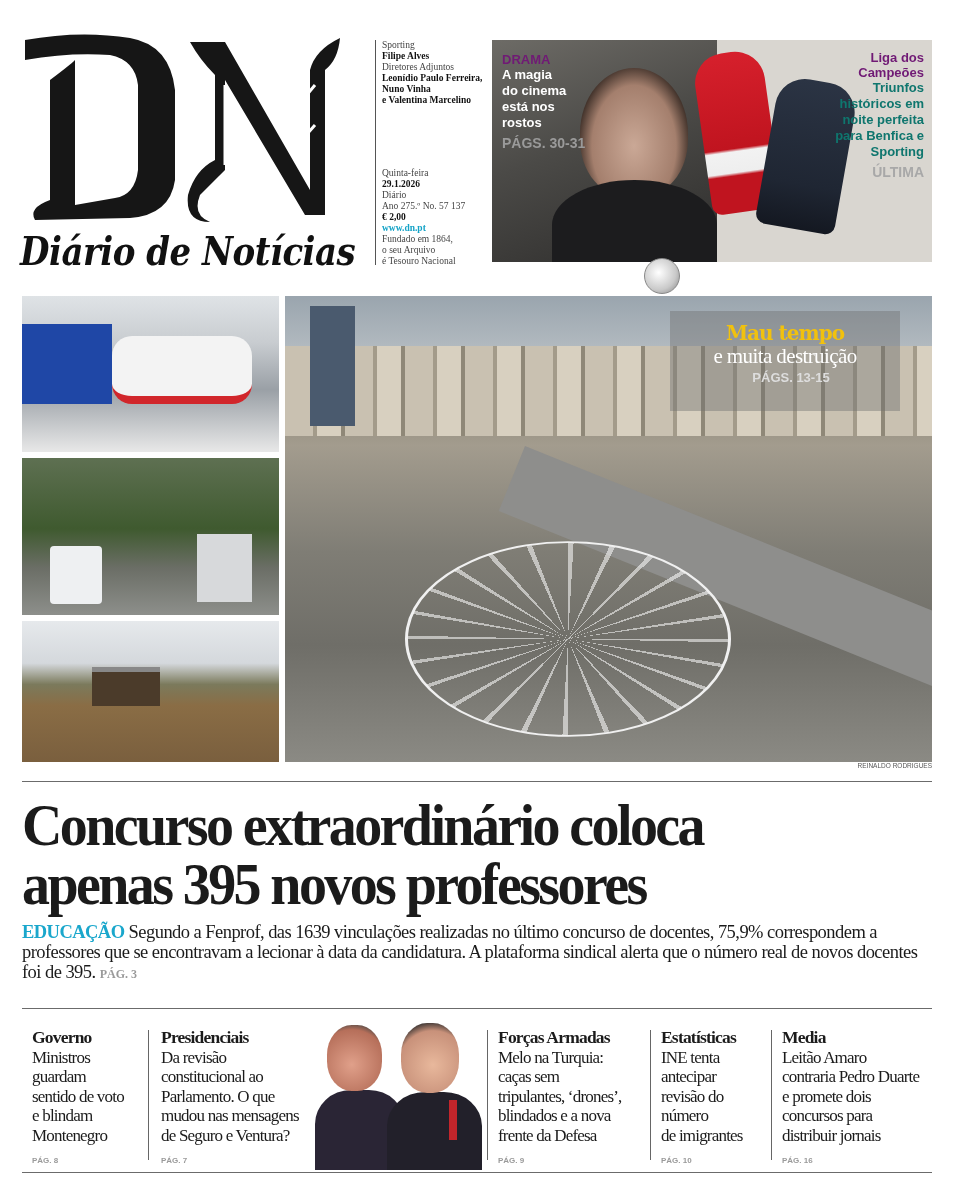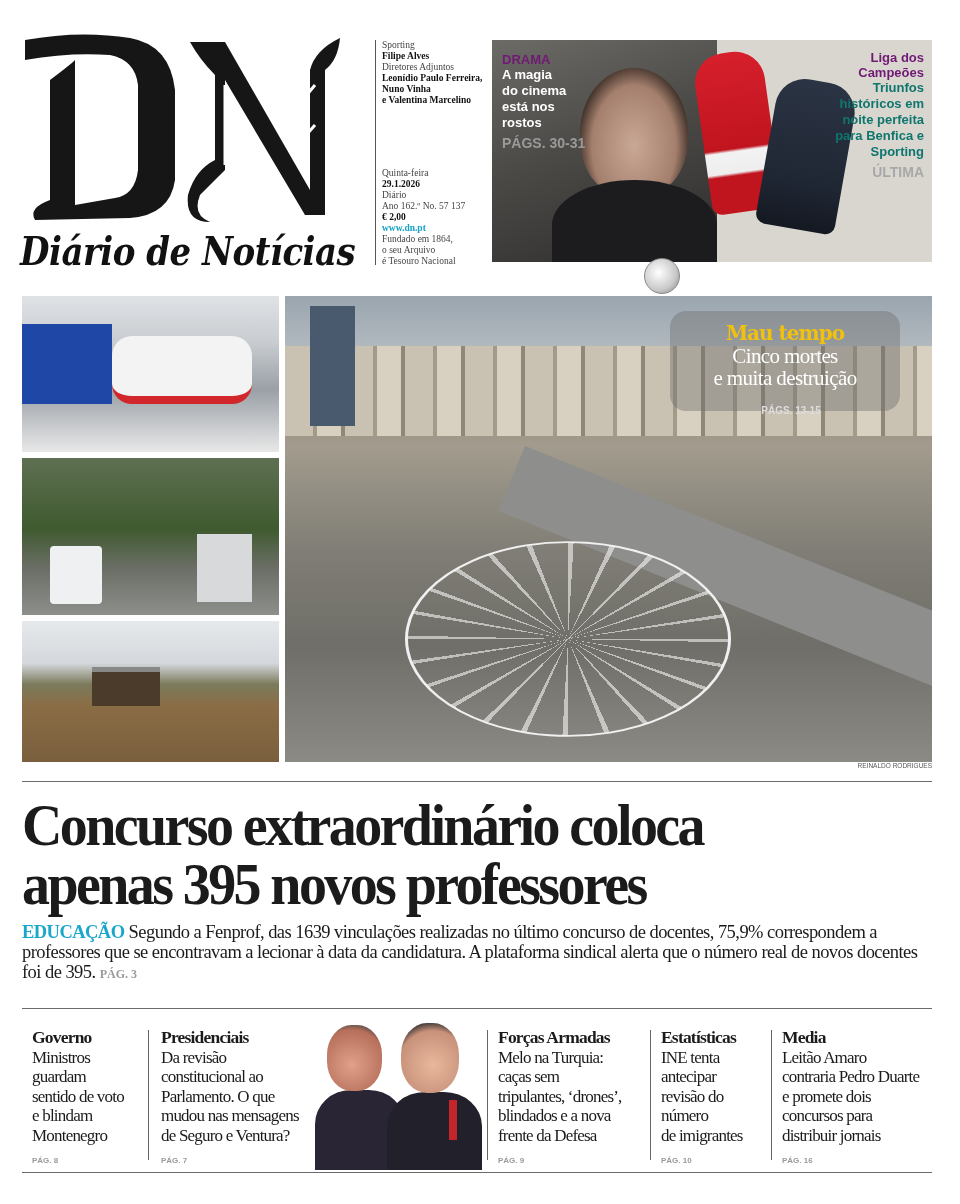--- a/index.html
+++ b/index.html
@@ -37,24 +37,24 @@
   .ph2{left:22px;top:458px;width:257px;height:157px;background:linear-gradient(180deg,#5e7052 0%,#3f5a2f 45%,#6b6e66 70%,#8d8f8b 100%);}
   .ph2 .van{position:absolute;left:28px;top:88px;width:52px;height:58px;background:#eef0f2;border-radius:4px;}
   .ph2 .truck{position:absolute;left:175px;top:76px;width:55px;height:68px;background:#d7d9db;}
   .ph3{left:22px;top:621px;width:257px;height:141px;background:linear-gradient(180deg,#e6e9ec 0%,#d4d8dc 30%,#7b7a5c 45%,#8a6d45 60%,#7a5f3e 100%);}
   .ph3 .shed{position:absolute;left:70px;top:46px;width:68px;height:34px;background:#4b3b2a;border-top:5px solid #888;}
   .ph-main{left:285px;top:296px;width:647px;height:466px;background:linear-gradient(180deg,#9aa5ae 0%,#b8bfc4 14%,#8d8778 22%,#a39c8e 32%,#7f7d75 55%,#6f6e68 75%,#8b8a84 100%);}
   .ph-main .road{position:absolute;left:240px;top:150px;width:520px;height:70px;background:#8e8e8c;transform:rotate(22deg);transform-origin:left top;}
   .ph-main .wheel{position:absolute;left:120px;top:180px;width:320px;height:320px;border-radius:50%;border:3px solid #f0f0f0;transform:scaleY(0.6) rotate(-15deg);background:repeating-conic-gradient(rgba(255,255,255,.55) 0 2deg,transparent 2deg 15deg);}
   .ph-main .buildings{position:absolute;left:0;top:50px;width:647px;height:90px;background:repeating-linear-gradient(90deg,#c9c1b1 0 28px,#a39b8a 28px 32px,#d8d0c0 32px 56px,#8f8878 56px 60px);}
   .ph-main .tower{position:absolute;left:25px;top:10px;width:45px;height:120px;background:#4a5a6e;}
-  .weather-box{left:670px;top:311px;width:230px;height:100px;background:rgba(110,110,110,.42);text-align:center;border-radius:16px;}
+  .weather-box{left:670px;top:311px;width:230px;height:100px;background:rgba(110,110,110,.42);text-align:center;}
   .weather-tag{font-family:"DejaVu Serif",serif;font-weight:bold;color:#f1c10e;font-size:20px;margin-top:10px;letter-spacing:-1px;}
   .weather-head{color:#fff;font-size:21px;line-height:22px;letter-spacing:-0.6px;}
-  .weather-pag{font-family:"Liberation Sans",sans-serif;font-weight:bold;color:#ddd;font-size:10px;margin-top:16px;padding-left:12px;}
+  .weather-pag{font-family:"Liberation Sans",sans-serif;font-weight:bold;color:#ddd;font-size:13px;margin-top:3px;padding-left:12px;}
   .credit{left:800px;top:762px;width:132px;text-align:right;font-family:"Liberation Sans",sans-serif;font-size:6.5px;color:#555;}
   .rule{left:22px;width:910px;height:1px;background:#6b6b6b;}
   
   .headline{left:22px;top:796px;width:920px;font-family:"Liberation Serif",serif;font-weight:bold;font-size:56px;line-height:56px;letter-spacing:-2.6px;color:#1b1b1b;transform:scaleY(1.05);transform-origin:left top;}
   .lede{left:22px;top:922px;width:915px;font-size:18.5px;line-height:20px;letter-spacing:-0.55px;color:#1b1b1b;}
   .lede .tag{font-weight:bold;color:#1aa7cc;}
   .lede .pag{font-family:Liberation Serif, serif;font-weight:bold;font-size:12px;color:#9a9a9a;letter-spacing:0;}
   
   .col{top:1028px;font-size:17px;line-height:19.5px;letter-spacing:-0.8px;color:#1b1b1b;}
   .col .sec{font-weight:bold;font-size:17.5px;}
@@ -88,21 +88,21 @@
   <div class="light">Sporting</div>
   <div class="bold">Filipe Alves</div>
   <div class="light">Diretores Adjuntos</div>
   <div class="bold">Leonídio Paulo Ferreira,</div>
   <div class="bold">Nuno Vinha</div>
   <div class="bold">e Valentina Marcelino</div>
   <div class="gap"></div>
   <div class="light">Quinta-feira</div>
   <div class="bold">29.1.2026</div>
   <div class="light">Diário</div>
-  <div class="light">Ano 162.º No. 57 137</div>
+  <div class="light">Ano 275.º No. 57 137</div>
   <div class="bold">€ 2,00</div>
   <div class="accent">www.dn.pt</div>
   <div class="light">Fundado em 1864,</div>
   <div class="light">o seu Arquivo</div>
   <div class="light">é Tesouro Nacional</div>
 </div>
 
 <div class="abs teaser">
   <div class="teaser-left">
     <div class="face"></div>
@@ -146,21 +146,20 @@
   </div>
 <div class="abs ph ph-main">
   <div class="buildings"></div>
     <div class="tower"></div>
     <div class="road"></div>
     <div class="wheel"></div>
 </div>
 
 <div class="abs weather-box">
   <div class="weather-tag">Mau tempo</div>
-  <div class="weather-head">Cinco mortes</div>
   <div class="weather-head">e muita destruição</div>
   <div class="weather-pag">PÁGS. 13-15</div>
 </div>
 <div class="abs credit">REINALDO RODRIGUES</div>
 
 <div class="abs rule" style="top:781px"></div>
 
 <div class="abs headline">
   <div>Concurso extraordinário coloca</div>
   <div>apenas 395 novos professores</div>

